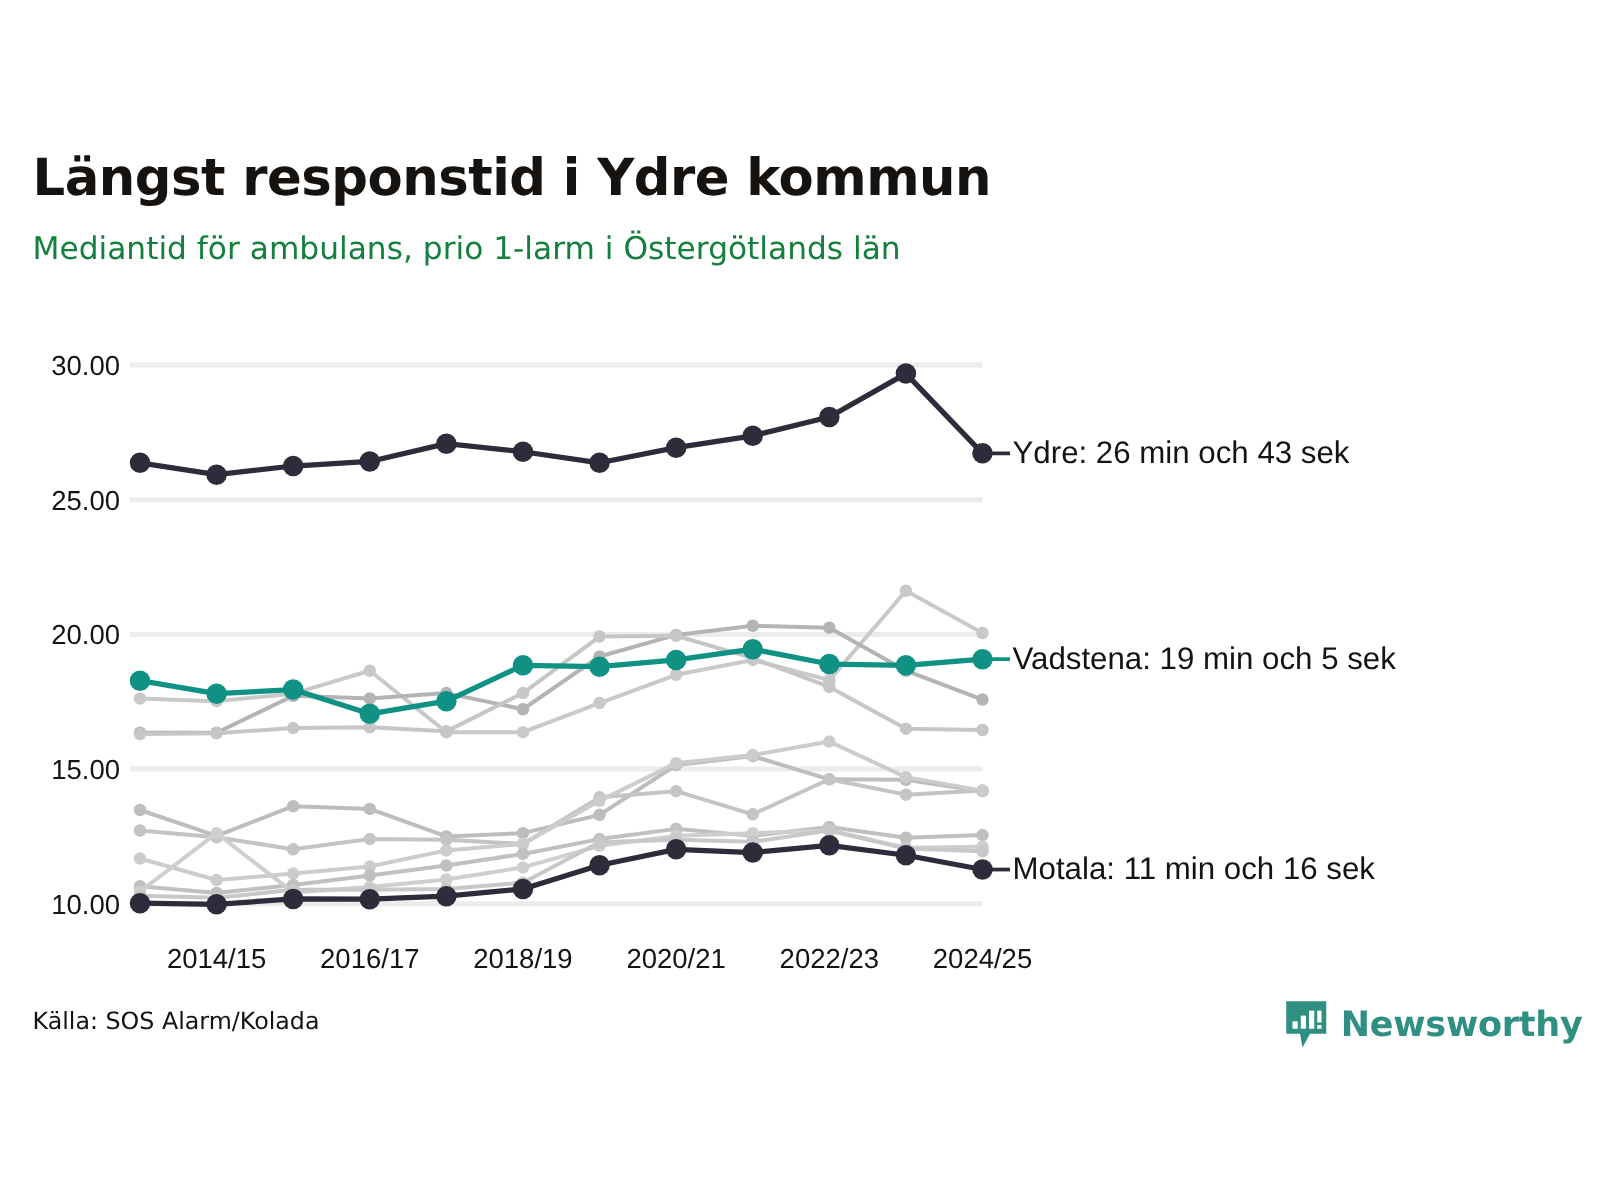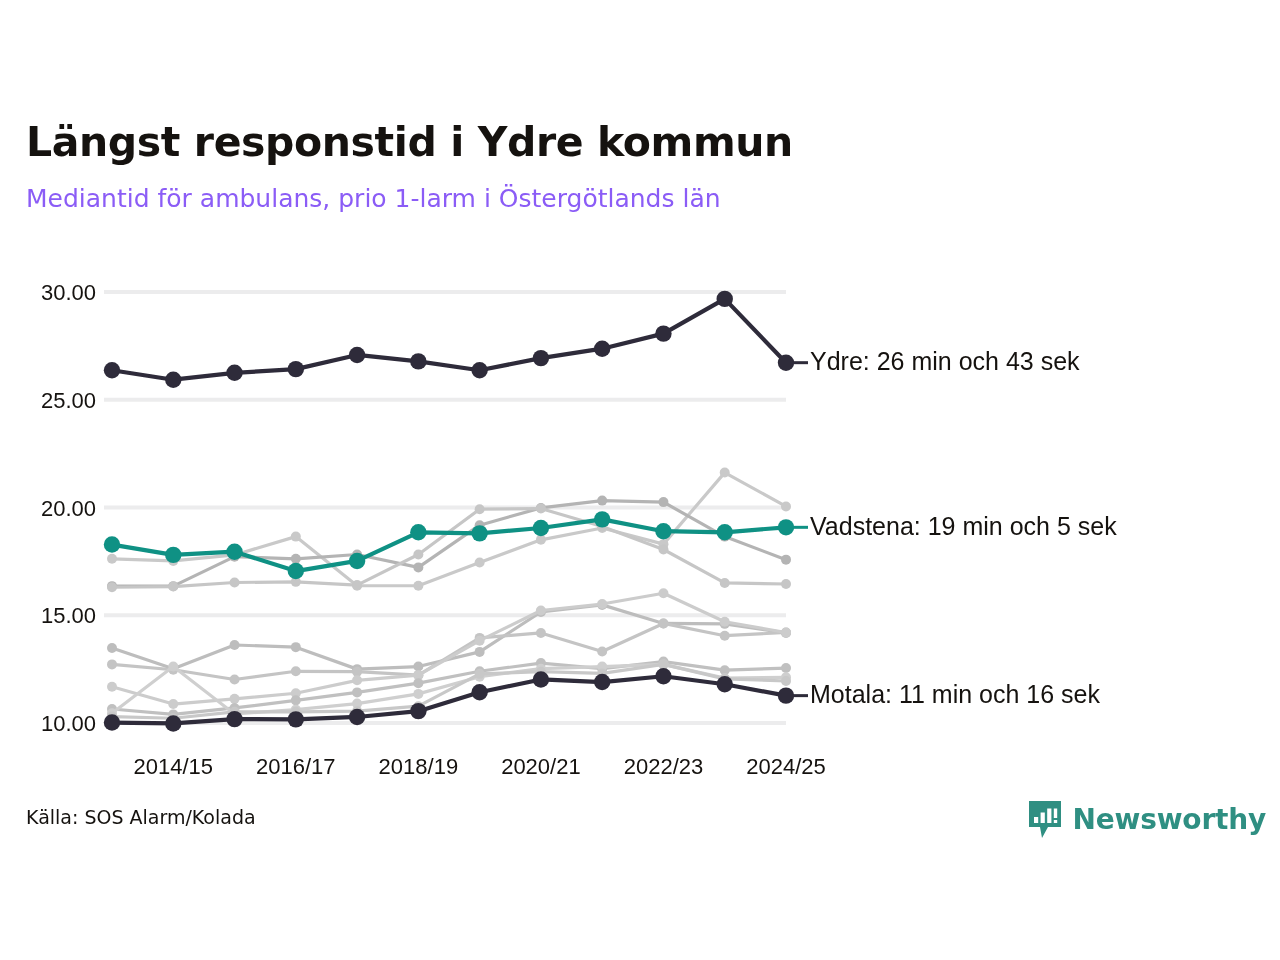--- a/index.html
+++ b/index.html
@@ -39,21 +39,21 @@
     line-height: 1.12;
     color: #15120f;
     margin: 0;
     white-space: nowrap;
   }
   .chart-subtitle {
     font-family: "DejaVu Sans", sans-serif;
     font-size: 25px;
     font-weight: 400;
     line-height: 1.2;
-    color: #8b5cf6;
+    color: #15803d;
     margin: 18px 0 0 0;
     white-space: nowrap;
   }
 
   
   .plot-wrap {
     position: absolute;
     left: 0;
     top: 262px;
     width: 1280px;

